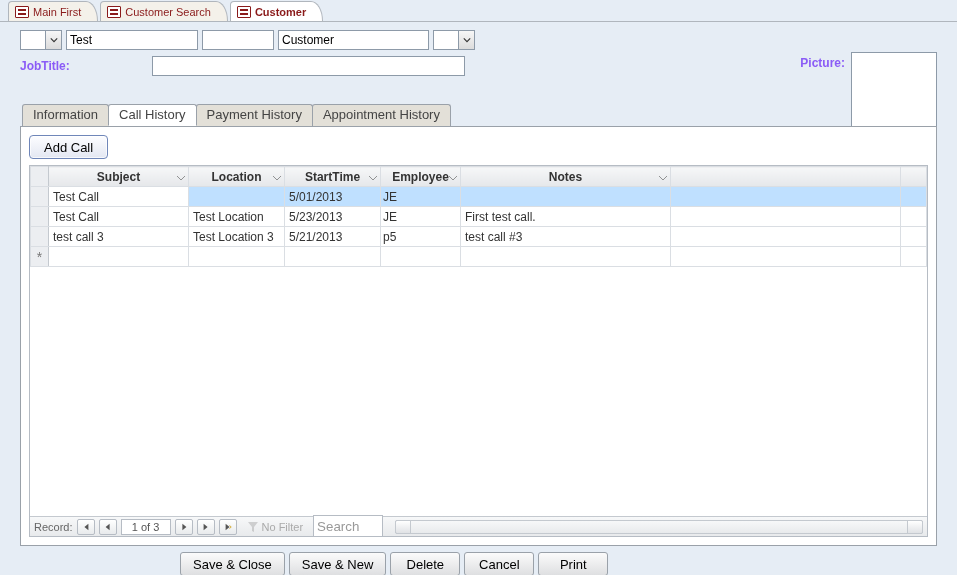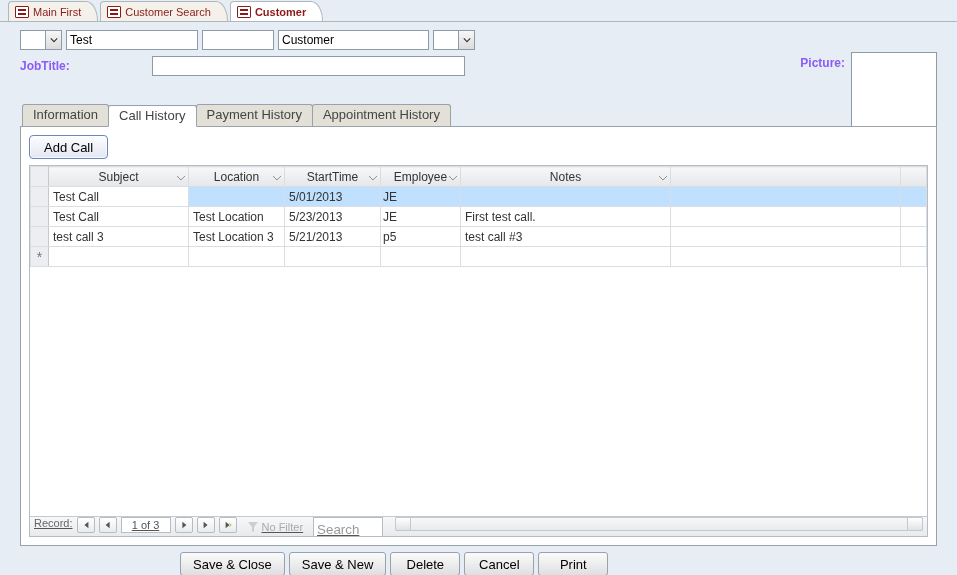--- a/index.html
+++ b/index.html
@@ -111,21 +111,20 @@
   .picture-label {
     position:absolute;
     right: 112px;
     top: 34px;
     font-weight:600;
   }
 
   
   .subtab-strip {
     display:flex;
-    align-items:flex-end;
     margin-top: 28px;
     padding-left: 2px;
   }
   .subtab {
     height: 22px;
     padding: 0 10px;
     line-height: 20px;
     font-size: 13px;
     color:#444;
     background:#e3e0d8;
@@ -188,21 +187,21 @@
     border:1px solid #dadee3;
     height:20px;
     padding:0 4px;
     font-size:12px;
     text-align:left;
     overflow:hidden;
     white-space:nowrap;
   }
   .ds-table thead th {
     background: linear-gradient(#f6f7f8,#e5e7ea);
-    font-weight:400;
+    font-weight:700;
     color:#333;
     position:relative;
     text-align:center;
   }
   .ds-table thead th .col-dd {
     position:absolute;
     right:2px; top:50%;
     transform:translateY(-50%);
     width:10px; height:10px;
     opacity:.6;
@@ -228,25 +227,25 @@
   }
   .start-col { text-align:right; padding-right:6px !important; }
   .emp-col { padding-left:2px !important; }
 
   
   .recnav {
     height:20px;
     border-top:1px solid #c4c9cf;
     background:linear-gradient(#f7f8f9,#e8eaec);
     display:flex;
+    align-items:center;
     font-size:11px;
     color:#555;
     padding:0 4px;
     gap:4px;
-    text-decoration:underline;
   }
   .recnav .nvlabel { color:#666; }
   .recnav .navbtn {
     width:18px;height:16px;
     border:1px solid #b6bcc4;
     background:linear-gradient(#fff,#e8eaec);
     display:flex;align-items:center;justify-content:center;
     border-radius:2px;
   }
   .recnav .navbtn svg{width:8px;height:8px;}

